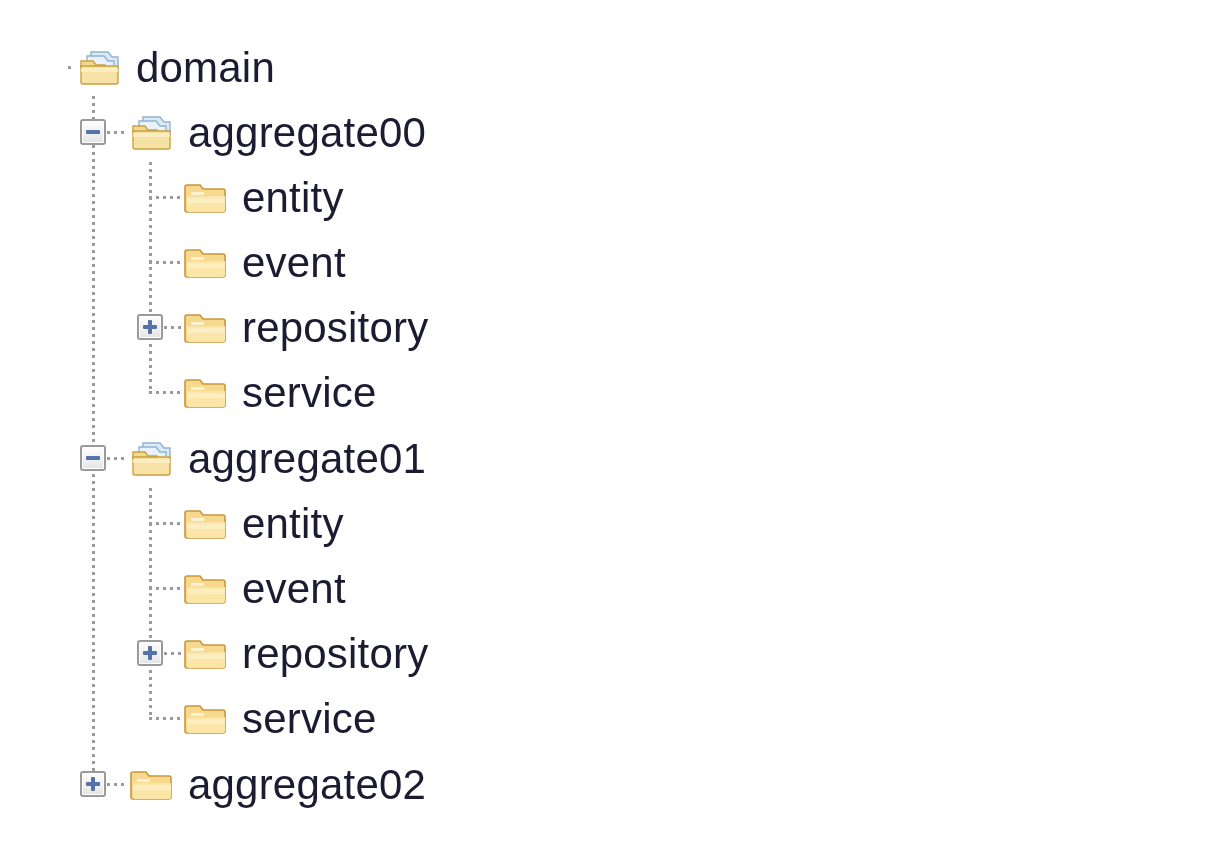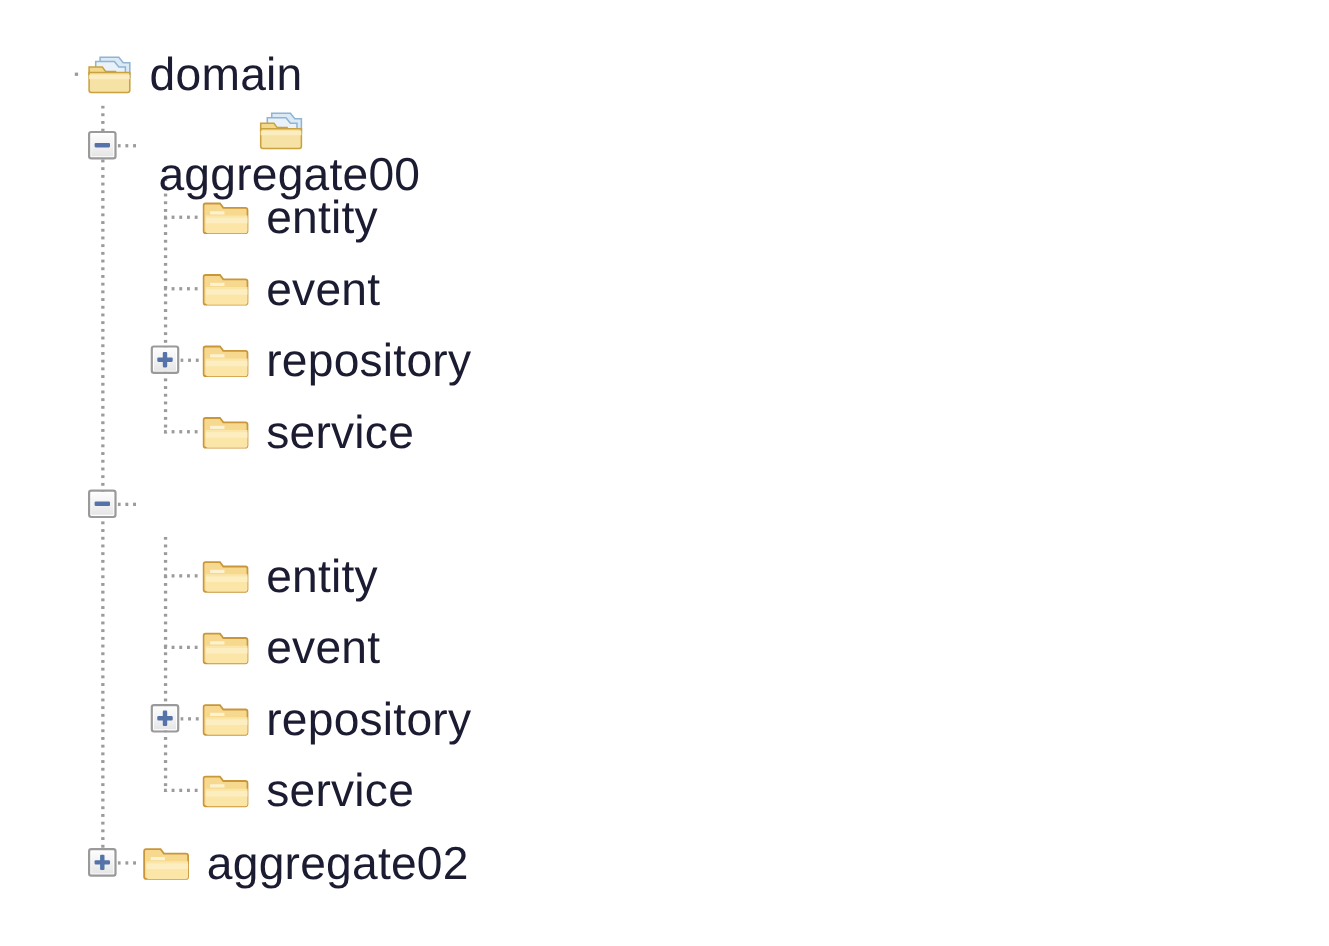--- a/index.html
+++ b/index.html
@@ -140,21 +140,21 @@
         <path d="M3 19 h37 v4 h-37 z" fill="#fbeec4" opacity="0.85"></path>
       </svg>
     </span>
     <span class="label">domain</span>
   </div>
 
   <div class="toggle minus" style="left:80px; top:119px;">
     <span class="bar-h"></span>
 
   </div>
-  <div class="row" style="top:100px; left:130px;flex-direction:column;">
+  <div class="row" style="top:100px; left:130px;">
     <span class="icon">
       <svg width="44" height="38" viewBox="0 0 44 38">
         <path d="M13 3 h17 l4 5 h6 v13 h-27 z" fill="#dceaf6" stroke="#8fb4d4" stroke-width="1.4"></path>
         <path d="M9 7 h17 l4 5 h6 v13 h-27 z" fill="#e9f2fa" stroke="#8fb4d4" stroke-width="1.4"></path>
         <path d="M3 12 h12 l3 4 h9 v3 h-24 z" fill="#f3d98e" stroke="#c9a13f" stroke-width="1.4"></path>
         <path d="M3 17 h37 v16 a2 2 0 0 1 -2 2 h-33 a2 2 0 0 1 -2 -2 z" fill="#f7e2a6" stroke="#c9a13f" stroke-width="1.4"></path>
         <path d="M3 19 h37 v4 h-37 z" fill="#fbeec4" opacity="0.85"></path>
       </svg>
     </span>
     <span class="label">aggregate00</span>
@@ -209,20 +209,32 @@
         <path d="M3 19 h38 v5 h-38 z" fill="#fdf0c6" opacity="0.8"></path>
       </svg>
     </span>
     <span class="label">service</span>
   </div>
 
   <div class="toggle minus" style="left:80px; top:445px;">
     <span class="bar-h"></span>
 
   </div>
+  <div class="row" style="top:426px; left:130px;">
+    <span class="icon">
+      <svg width="44" height="38" viewBox="0 0 44 38">
+        <path d="M13 3 h17 l4 5 h6 v13 h-27 z" fill="#dceaf6" stroke="#8fb4d4" stroke-width="1.4"></path>
+        <path d="M9 7 h17 l4 5 h6 v13 h-27 z" fill="#e9f2fa" stroke="#8fb4d4" stroke-width="1.4"></path>
+        <path d="M3 12 h12 l3 4 h9 v3 h-24 z" fill="#f3d98e" stroke="#c9a13f" stroke-width="1.4"></path>
+        <path d="M3 17 h37 v16 a2 2 0 0 1 -2 2 h-33 a2 2 0 0 1 -2 -2 z" fill="#f7e2a6" stroke="#c9a13f" stroke-width="1.4"></path>
+        <path d="M3 19 h37 v4 h-37 z" fill="#fbeec4" opacity="0.85"></path>
+      </svg>
+    </span>
+    <span class="label">aggregate01</span>
+  </div>
 
   <div class="row" style="top:491px; left:184px;">
     <span class="icon">
       <svg width="44" height="38" viewBox="0 0 44 38">
         <path d="M3 6 h13 l3 4 h20 a2 2 0 0 1 2 2 v19 a2 2 0 0 1 -2 2 h-36 a2 2 0 0 1 -2 -2 v-23 a2 2 0 0 1 2 -2 z" fill="#f6d98f" stroke="#c9963a" stroke-width="1.6"></path>
         <path d="M7 13 h13 v3 h-13 z" fill="#fdf4d8" opacity="0.9"></path>
         <path d="M3 17 h38 v14 a2 2 0 0 1 -2 2 h-34 a2 2 0 0 1 -2 -2 z" fill="#fbe6a8"></path>
         <path d="M3 19 h38 v5 h-38 z" fill="#fdf0c6" opacity="0.8"></path>
       </svg>
     </span>

